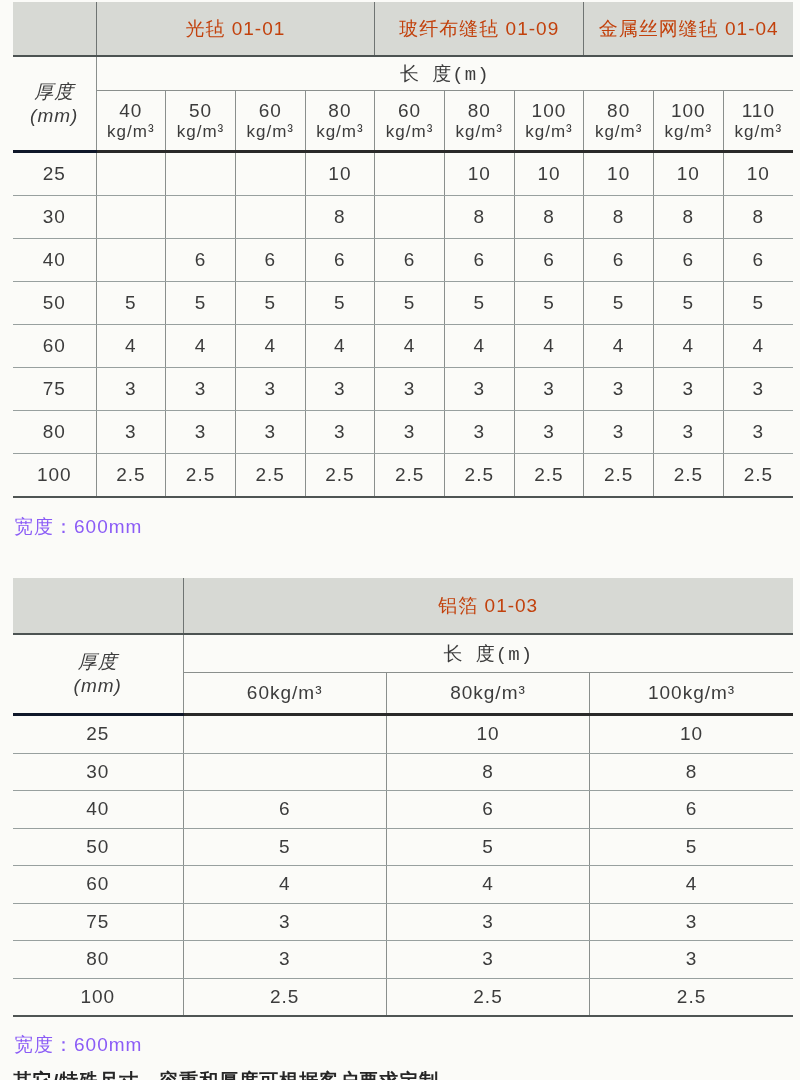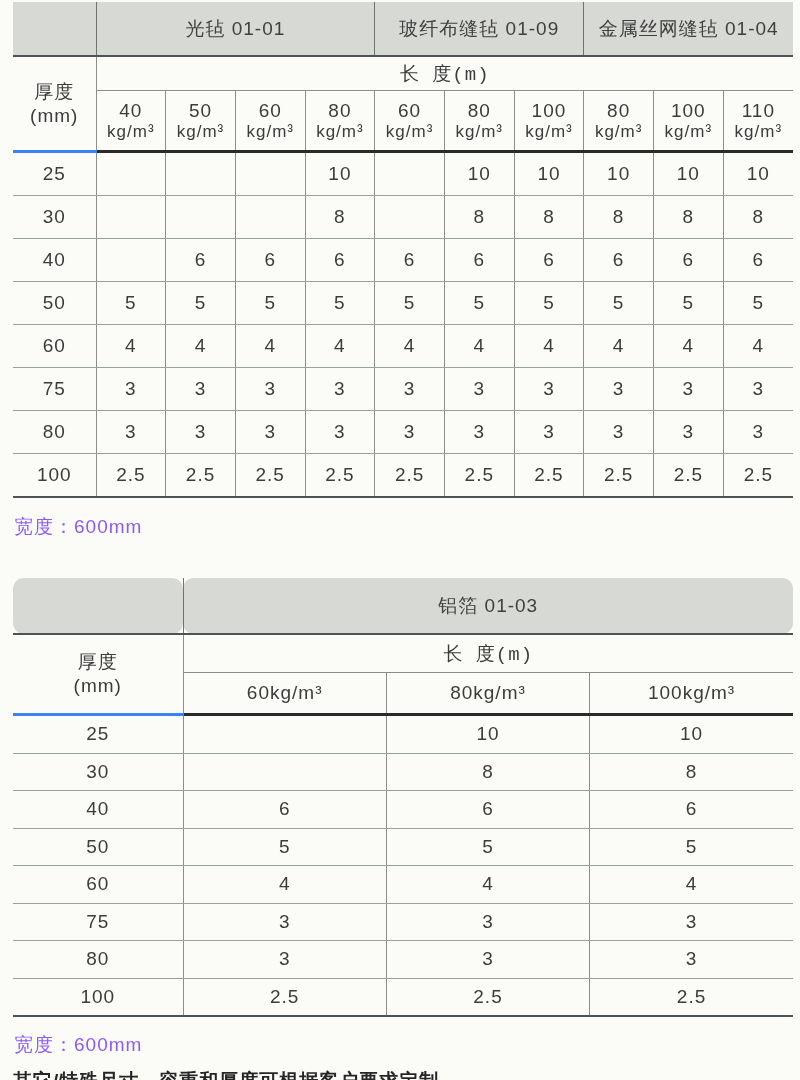--- a/index.html
+++ b/index.html
@@ -25,28 +25,29 @@
     font-size:19px;
     letter-spacing:1px;
     overflow:hidden;
     white-space:nowrap;
   }
 
   
   .band td {
     background:#d7d9d4;
     border-bottom:2px solid #4c5352;
-    color:#404040;
+    color:#c2410c;
   }
   .band td + td { border-left:1px solid #6f7472; }
 
   .thk {
     border-right:1px solid #8a8f8d;
-    border-bottom:3px solid #3b82f6;
+    border-bottom:3px solid #0f172a;
     line-height:1.25;
+    font-style:italic;
   }
   .lencell { border-bottom:1px solid #8a8f8d;font-family:Liberation Mono, monospace; }
 
   .densrow td {
     border-left:1px solid #8a8f8d;
     border-bottom:3px solid #2a2a2a;
     line-height:1.12;
   }
   .dv { font-size:19px; }
   .du { font-size:17px; }
@@ -57,21 +58,21 @@
 
   
   .t1 { margin-top:2px; }
   .t1 .band td { height:53px; }
   .t1 .lencell { height:33px; }
   .t1 .densrow td { height:59px; }
   .t1 tbody td { height:42px; }
 
   
   .t2 { margin-top:38px; }
-  .t2 .band td { height:55px;border-radius:11px; }
+  .t2 .band td { height:55px; }
   .t2 .lencell { height:37px; }
   .t2 .densrow td { height:40px; }
   .t2 tbody td { height:36.5px; }
 
   
   .note {
     margin:16px 0 0 14px;
     font-size:19px;
     letter-spacing:1px;
     color:#8b5cf6;

